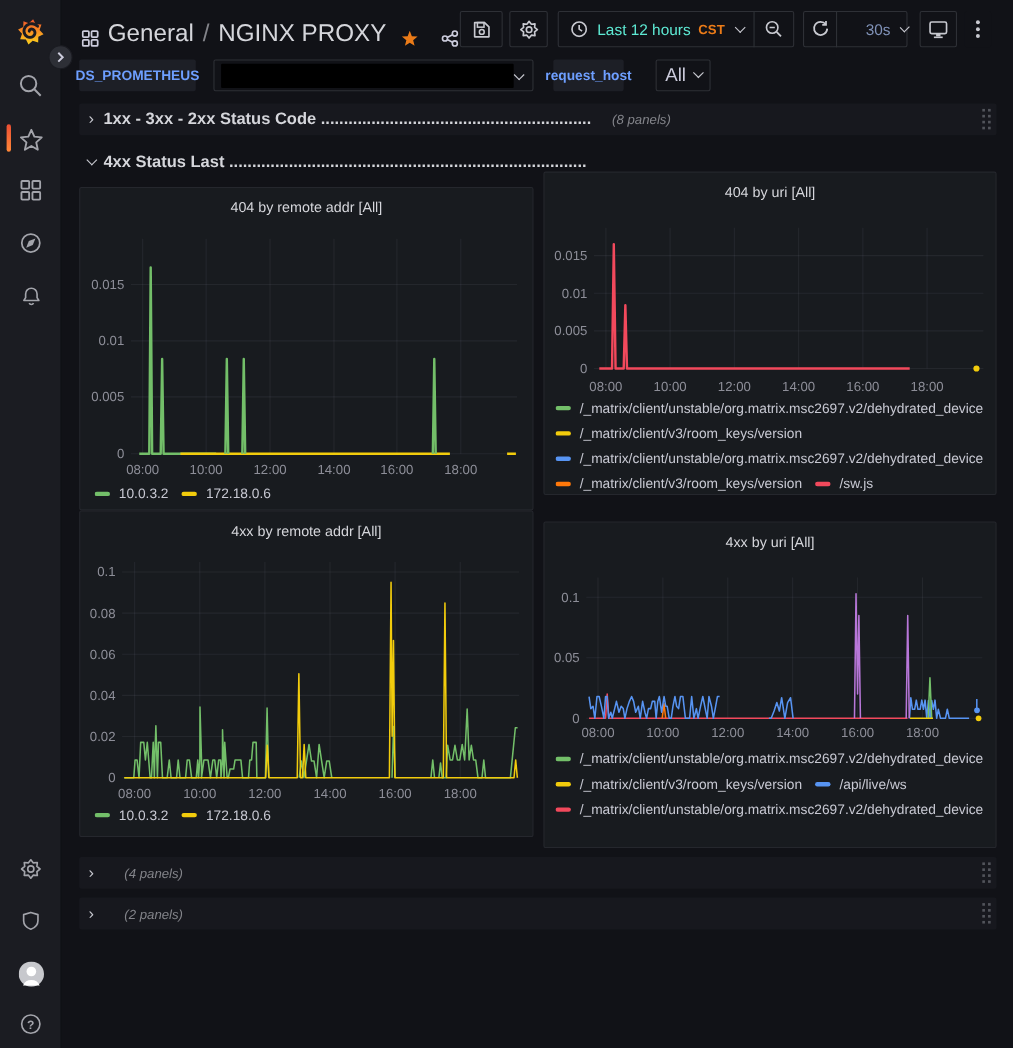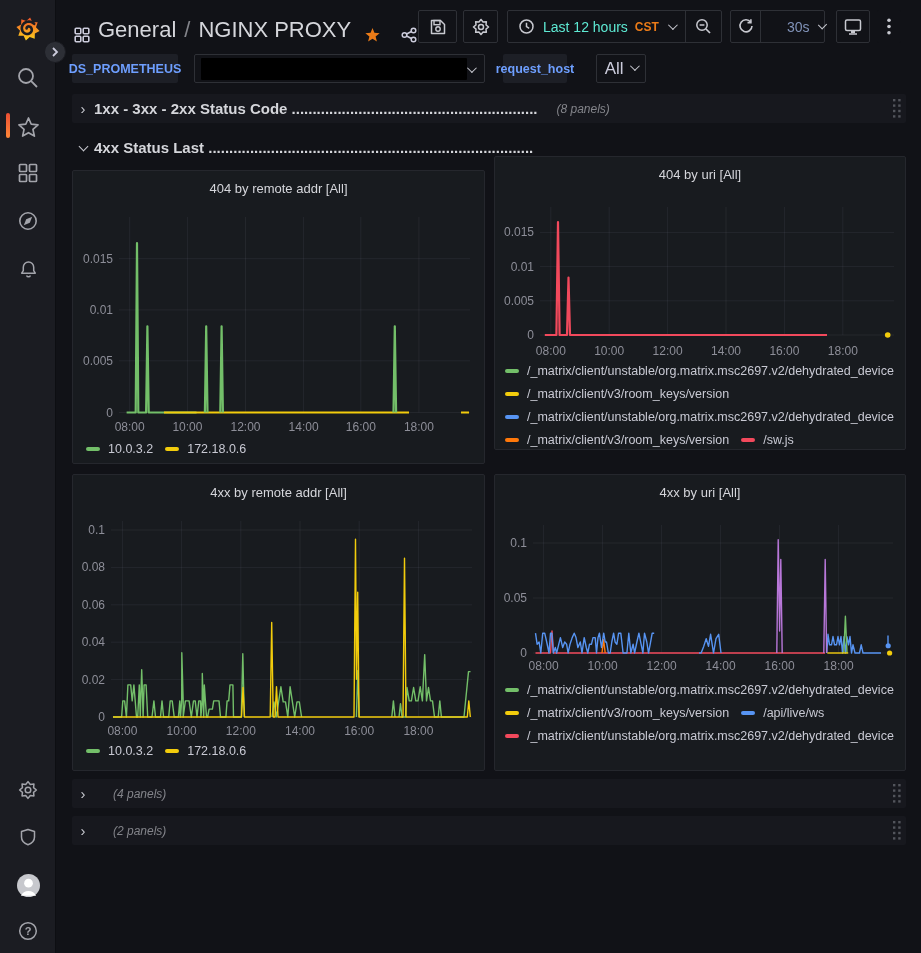--- a/index.html
+++ b/index.html
@@ -327,21 +327,21 @@
         <span class="lt">/_matrix/client/unstable/org.matrix.msc2697.v2/dehydrated_device</span>
       </div>
       <div class="lr" style="height:23px">
         <span class="sw" style="background:#ff780a"></span>
         <span class="lt">/_matrix/client/v3/room_keys/version</span>
         <span class="sw" style="background:#f2495c"></span>
         <span class="lt">/sw.js</span>
       </div>
     </div>
   </div>
-<div class="panel" style="left:72px;top:474px;width:413px;height:297px">
+<div class="panel" style="left:72px;top:464px;width:413px;height:297px">
     <div class="ptitle">4xx by remote addr [All]</div>
     <div class="abs" style="left:0;top:0"><svg width="411" height="295" viewBox="0 0 411 295">
         <line x1="49.4" y1="46" x2="49.4" y2="242.0" class="gl"></line>
         <line x1="108.6" y1="46" x2="108.6" y2="242.0" class="gl"></line>
         <line x1="167.8" y1="46" x2="167.8" y2="242.0" class="gl"></line>
         <line x1="227.0" y1="46" x2="227.0" y2="242.0" class="gl"></line>
         <line x1="286.2" y1="46" x2="286.2" y2="242.0" class="gl"></line>
         <line x1="345.4" y1="46" x2="345.4" y2="242.0" class="gl"></line>
         <line x1="38" y1="242.0" x2="399" y2="242.0" class="gl"></line>
         <line x1="38" y1="204.6" x2="399" y2="204.6" class="gl"></line>

